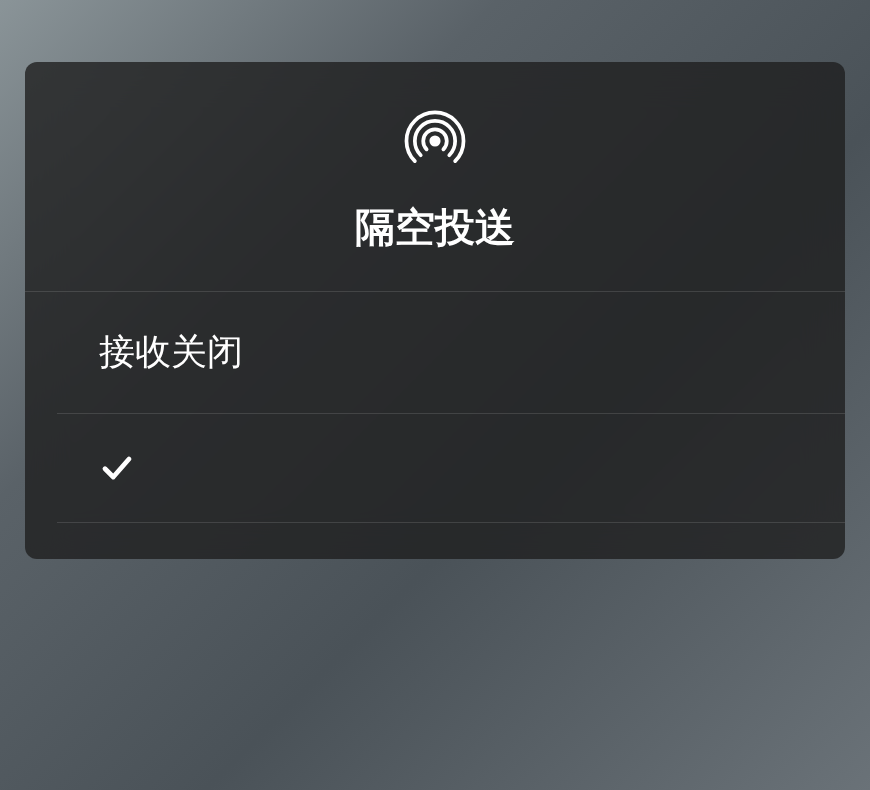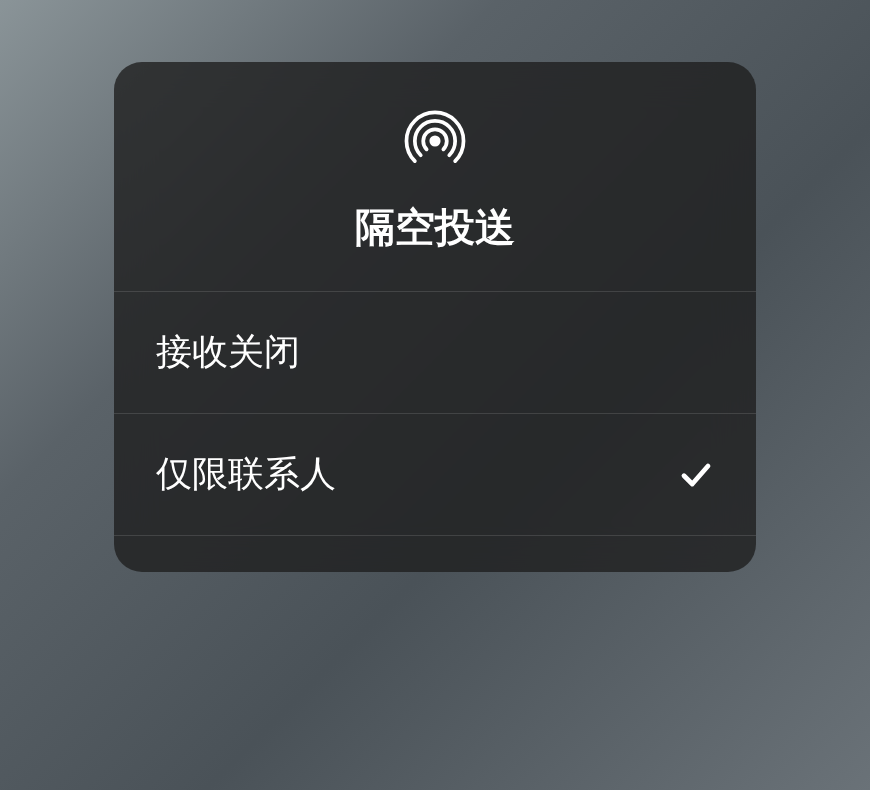--- a/index.html
+++ b/index.html
@@ -14,25 +14,25 @@
       background: linear-gradient(135deg, #8a9498 0%, #5a6268 30%, #4a5258 60%, #6a7278 100%);
       font-family: -apple-system, "PingFang SC", "Helvetica Neue", Arial, sans-serif;
       display: flex;
       align-items: flex-start;
       justify-content: center;
       padding-top: 62px;
       overflow: hidden;
     }
     
     .panel {
-      width: 642px;
+      width: 820px;
       background: rgba(30, 30, 30, 0.78);
       backdrop-filter: blur(20px);
       -webkit-backdrop-filter: blur(20px);
-      border-radius: 28px;
+      border-radius: 12px;
       overflow: hidden;
       font-family: Liberation Mono, monospace;
     }
     
     .header {
       display: flex;
       flex-direction: column;
       align-items: center;
       padding: 48px 0 36px 0;
       border-bottom: 1px solid rgba(255, 255, 255, 0.12);
@@ -47,20 +47,21 @@
     
     .title {
       color: #ffffff;
       font-size: 40px;
       font-weight: 600;
     }
     
     .options {
       display: flex;
       flex-direction: column;
+      padding-left: 32px;
     }
     
     .option-item {
       display: flex;
       align-items: center;
       justify-content: space-between;
       padding: 36px 42px;
       border-bottom: 1px solid rgba(255, 255, 255, 0.12);
       cursor: pointer;
     }
@@ -107,21 +108,20 @@
       </svg>
     </span>
     <div class="title">隔空投送</div>
   </div>
   <div class="options">
     <div class="option-item">
       <span class="option-label">接收关闭</span>
 
     </div>
     <div class="option-item selected">
-      <span class="option-label">仅限联系人</span>
       <span class="check-icon">
         <svg viewBox="0 0 24 24" fill="none" stroke="currentColor" stroke-width="3.2" stroke-linecap="round" stroke-linejoin="round">
           <polyline points="4 12.5 9.5 18 20 6"></polyline>
         </svg>
       </span>
     </div>
     <div class="bottom-spacer"></div>
   </div>
 </div>
 

